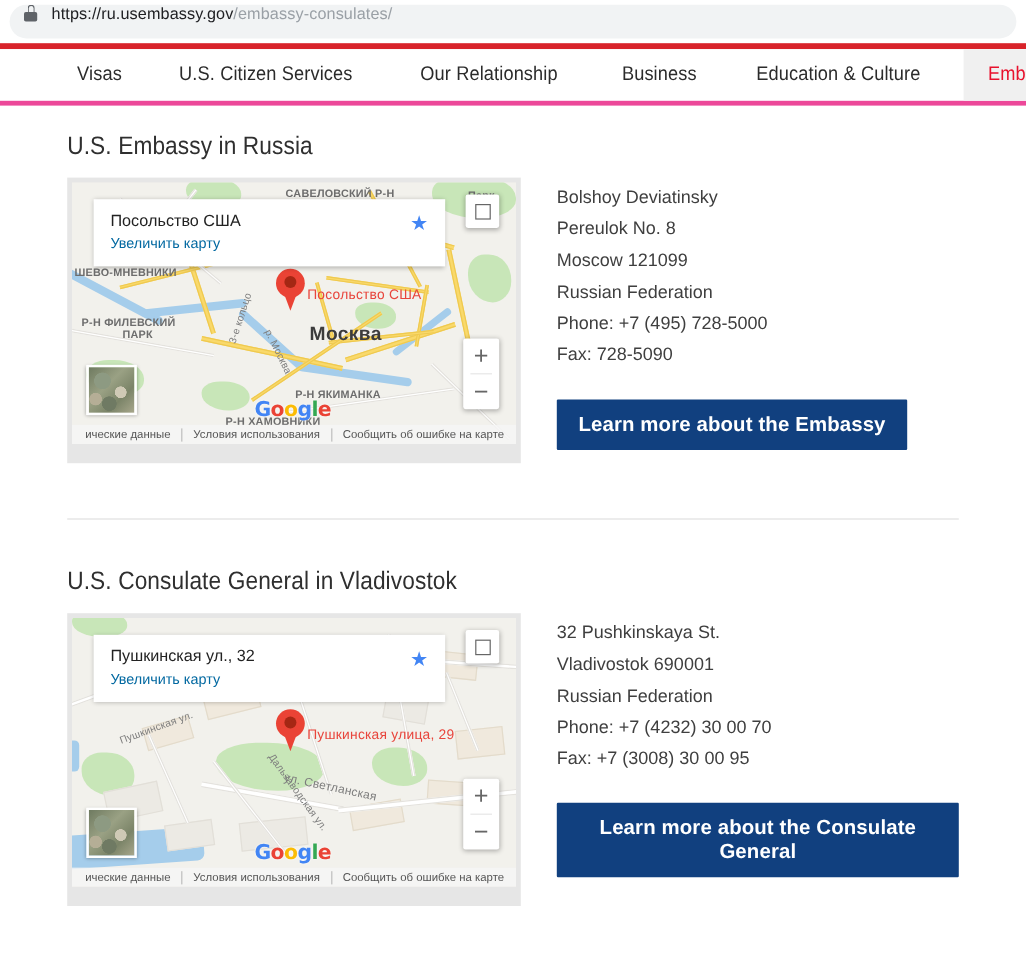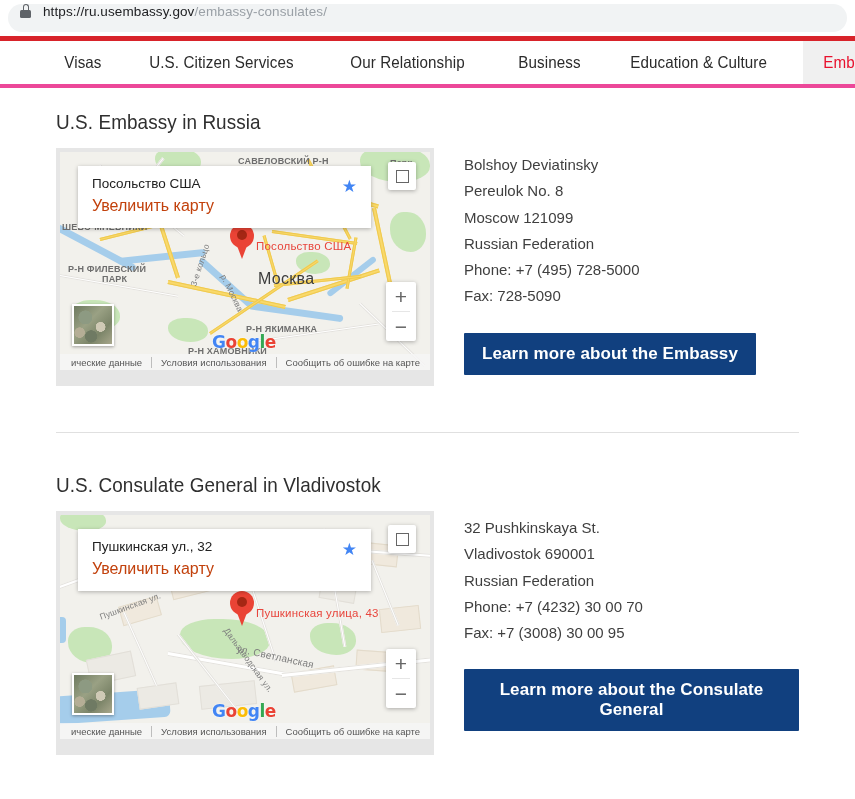--- a/index.html
+++ b/index.html
@@ -165,21 +165,21 @@
     position: absolute;
     font-size: 9px;
     color: #6d6d6d;
     font-weight: bold;
     white-space: nowrap;
     letter-spacing: 0.2px;
   }
   .map-label.city {
     font-size: 16px;
     color: #3c3c3c;
-    font-weight: normal;
+    font-weight: bold;
     letter-spacing: 0.3px;
   }
   .map-label.road-lbl {
     font-weight: normal;
     color: #7d7d7d;
     font-size: 8.5px;
   }
   .map-label.marker-lbl {
     color: #e8453c;
     font-size: 11.5px;
@@ -199,22 +199,22 @@
     justify-content: space-between;
     z-index: 6;
   }
   .info-card .txt { line-height: 1.35; }
   .info-title {
     font-size: 13.5px;
     color: #222222;
     margin-bottom: 2px;
   }
   .info-link {
-    font-size: 16px;
-    color: #c2410c;
+    font-size: 12px;
+    color: #0369a1;
     cursor: pointer;
   }
   .star {
     color: #4285f4;
     font-size: 17px;
     line-height: 1;
     margin-top: 3px;
     cursor: pointer;
   }
 
@@ -536,21 +536,21 @@
 
             <div class="road white" style="left:176px;top:22px;width:130px;height:3px;transform:rotate(72deg);"></div>
             <div class="road white" style="left:264px;top:12px;width:120px;height:3px;transform:rotate(80deg);"></div>
             <div class="road white" style="left:64px;top:96px;width:80px;height:3px;transform:rotate(66deg);"></div>
             <div class="road white" style="left:312px;top:44px;width:70px;height:3px;transform:rotate(68deg);"></div>
           </div>
 
           <div class="map-label road-lbl" style="left:38px;top:86px;transform:rotate(-20deg);">Пушкинская ул.</div>
           <div class="map-label road-lbl" style="left:176px;top:136px;transform:rotate(12deg);font-size:10px;">ул. Светланская</div>
           <div class="map-label road-lbl" style="left:150px;top:140px;transform:rotate(54deg);">Дальзаводская ул.</div>
-          <div class="map-label marker-lbl" style="left:196px;top:92px;">Пушкинская улица, 43</div>
+          <div class="map-label marker-lbl" style="left:196px;top:92px;">Пушкинская улица, 29</div>
 
           <div class="pin" style="left:170px;top:76px;">
             <div class="head"></div>
               <div class="tail"></div>
           </div>
 
           <div class="info-card">
             <div class="txt">
               <div class="info-title">Пушкинская ул., 32</div>
               <div class="info-link">Увеличить карту</div>

